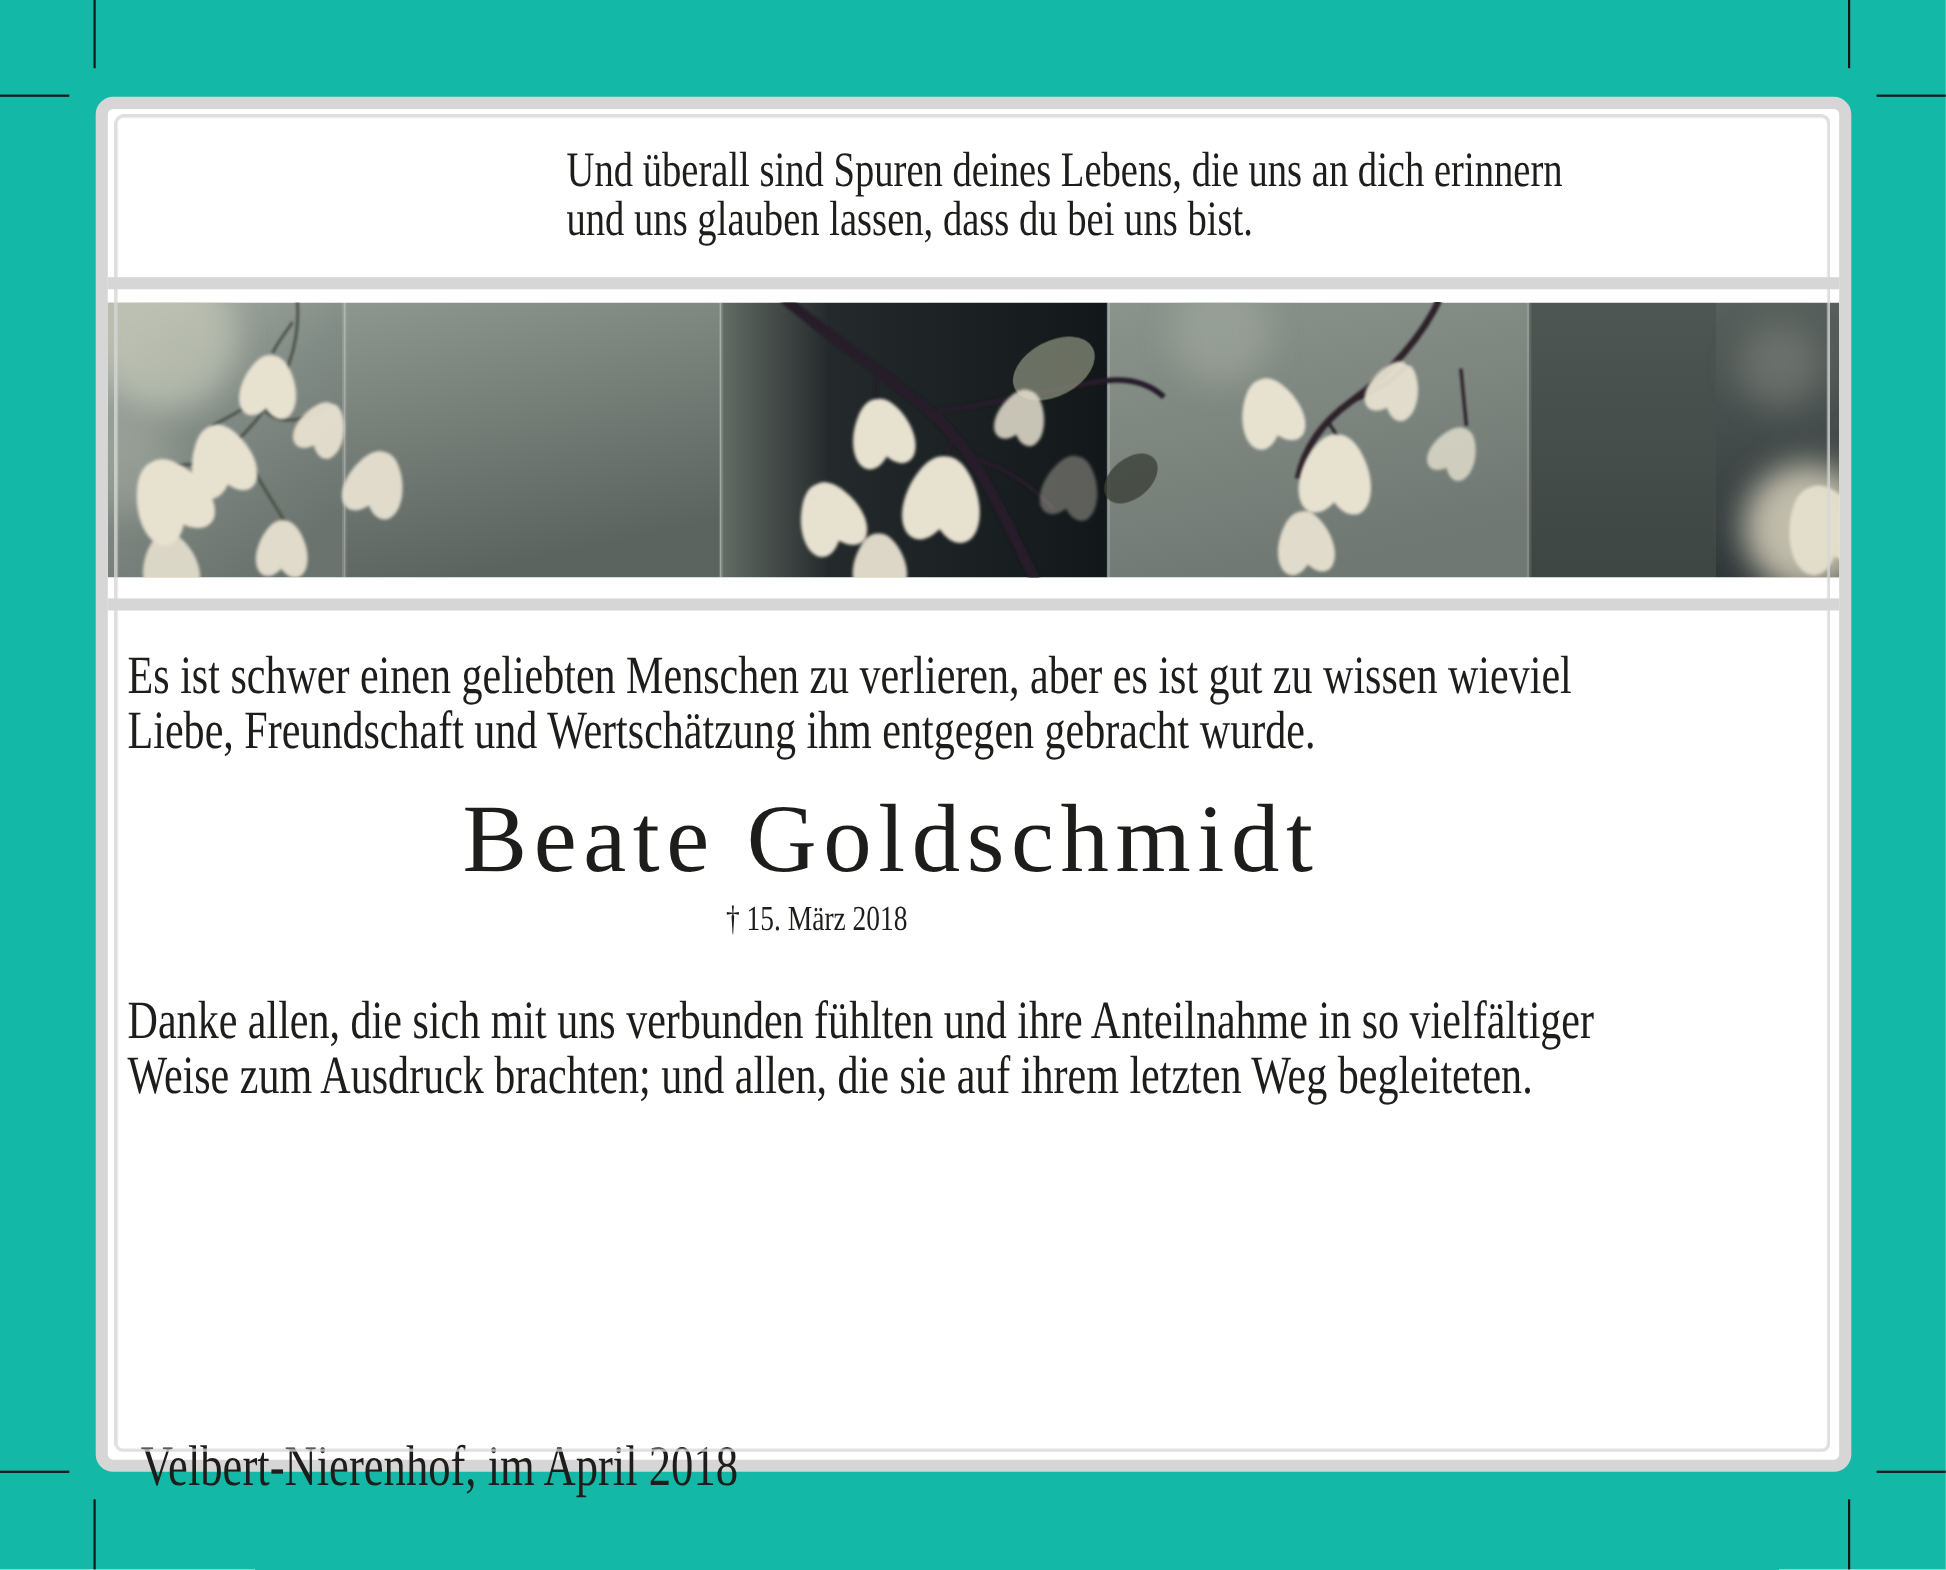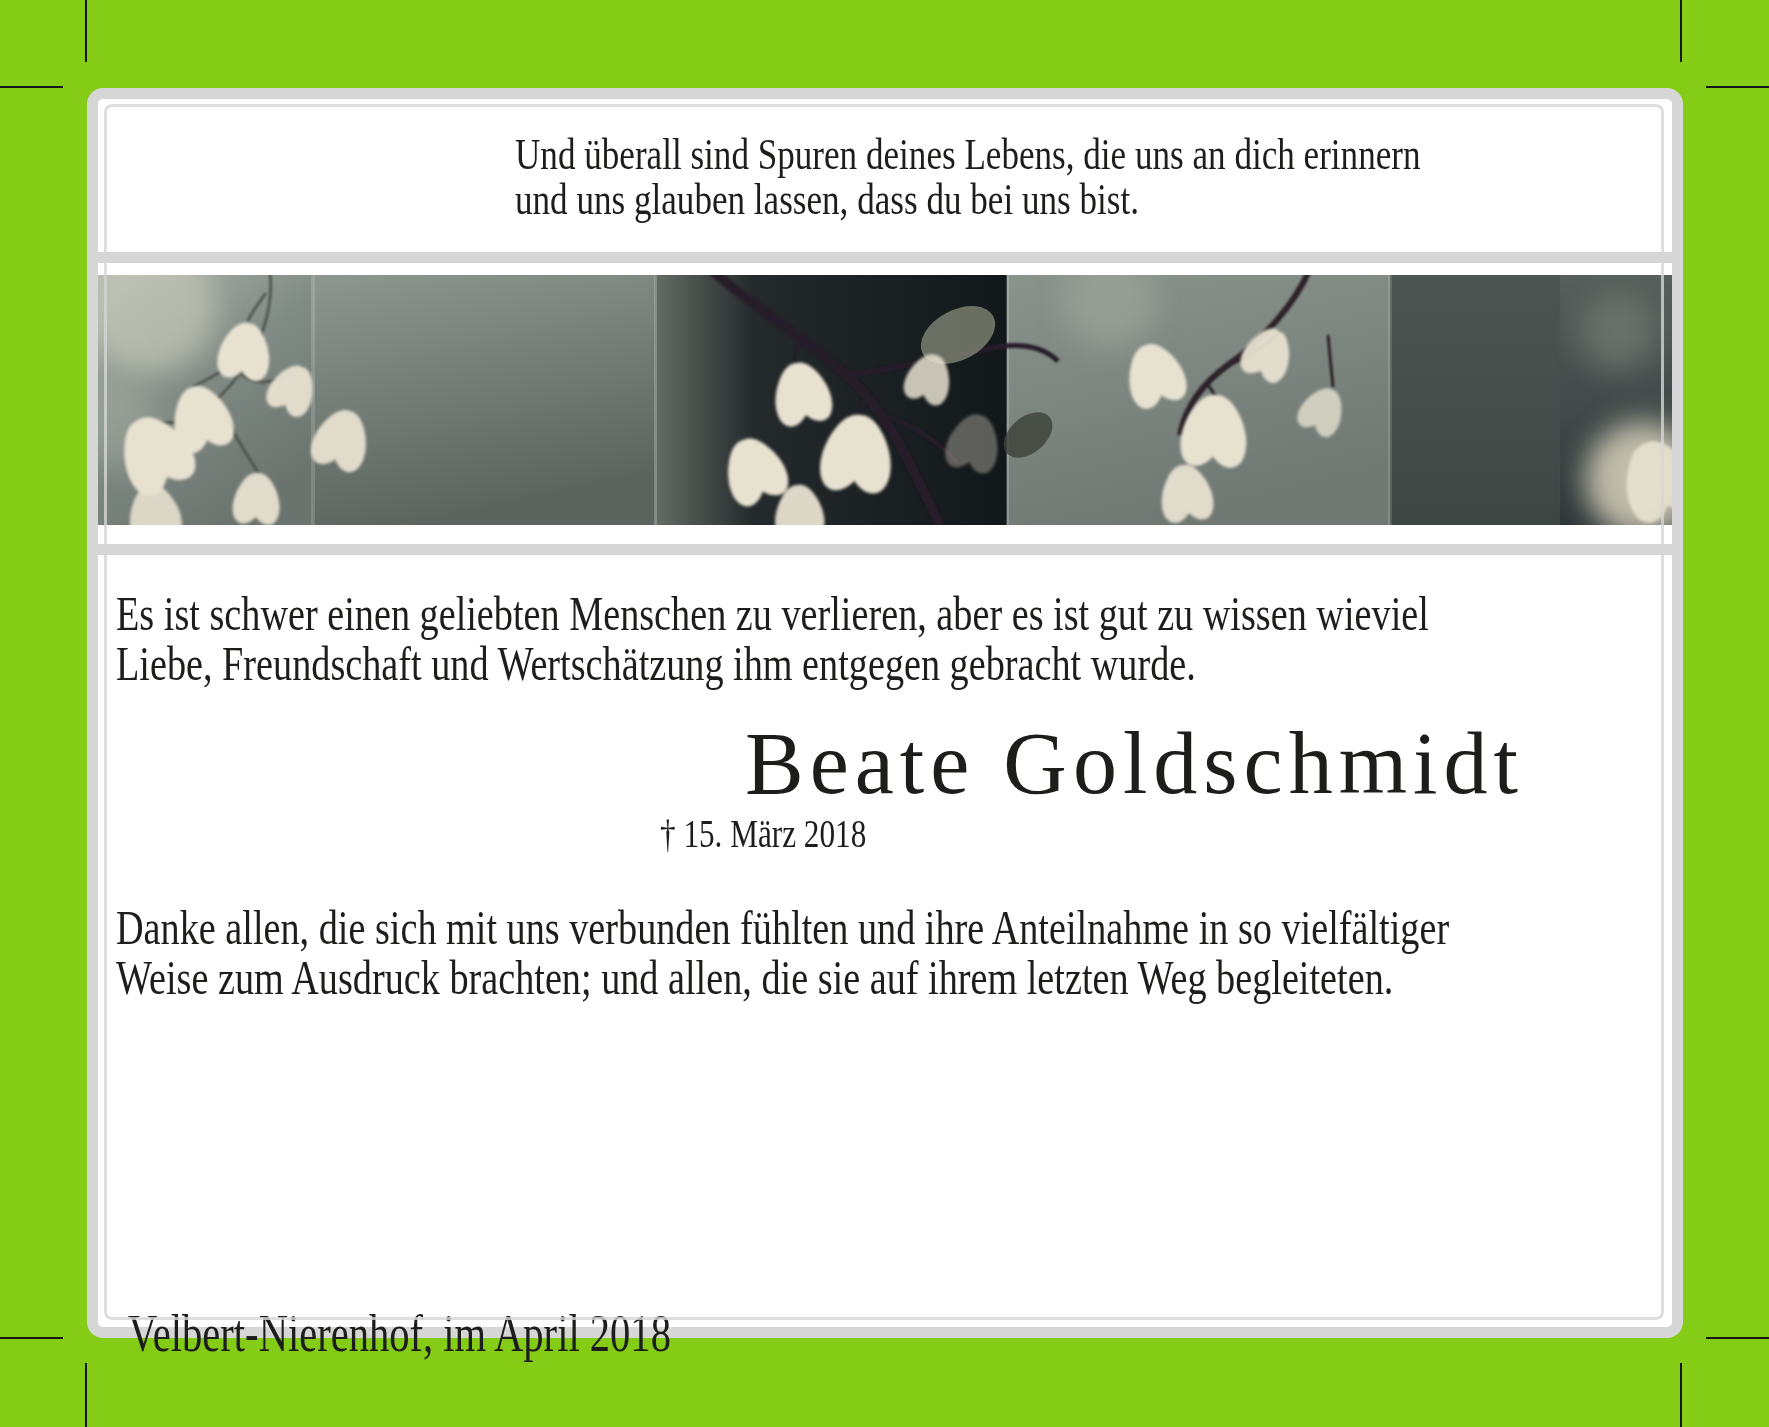--- a/index.html
+++ b/index.html
@@ -1,21 +1,21 @@
 <!DOCTYPE html>
 <html><head>
 <meta charset="utf-8">
 <style>
   * { margin: 0; padding: 0; box-sizing: border-box; }
   html, body { background: #ffffff; }
   .page {
     position: relative;
     width: 1769px;
     height: 1427px;
-    background: #84cc16;
+    background: #14b8a6;
     overflow: hidden;
     font-family: "Liberation Serif", "DejaVu Serif", serif;
     color: #1d1d1b;
   }
   
   .mark { position: absolute; background: #161616; }
   
   .card {
     position: absolute;
     left: 87px; top: 88px;
@@ -48,24 +48,24 @@
     z-index: 1;
   }
   .photo svg { display: block; width: 100%; height: 100%; }
 
   
   .txt { position: absolute; white-space: nowrap; z-index: 4; }
   .cx { display: block; transform: scaleX(0.78); transform-origin: 0 50%; }
   .quote { left: 515px; top: 132px; font-size: 45px; line-height: 45px; }
   .intro { left: 116px; top: 589px; font-size: 49px; line-height: 50px; }
   .thanks { left: 116px; top: 903px; font-size: 49px; line-height: 50px; }
-  .center-row { left: 93px; width: 1404px; text-align: right; }
+  .center-row { left: 81px; width: 1404px; text-align: center; }
   .name-row { top: 720px; font-size: 88px; line-height: 88px; }
   .name-row span { display: inline-block; letter-spacing: 6px; transform: translateX(27px); }
-  .date-line { left: 660px; top: 816px; font-size: 40px; line-height: 36px; }
+  .date-line { left: 660px; top: 816px; font-size: 32px; line-height: 36px; }
   .closing-row { top: 1053px; font-size: 56px; line-height: 56px; }
   .closing-row span { display: inline-block; transform: scaleX(0.94); transform-origin: 50% 50%; }
   .place-date { left: 128px; top: 1308px; font-size: 52px; line-height: 52px; }
 </style>
 </head>
 <body>
 
 <div class="page">
 
   <div class="mark" style="left:85px;top:0;width:2px;height:62px"></div>

